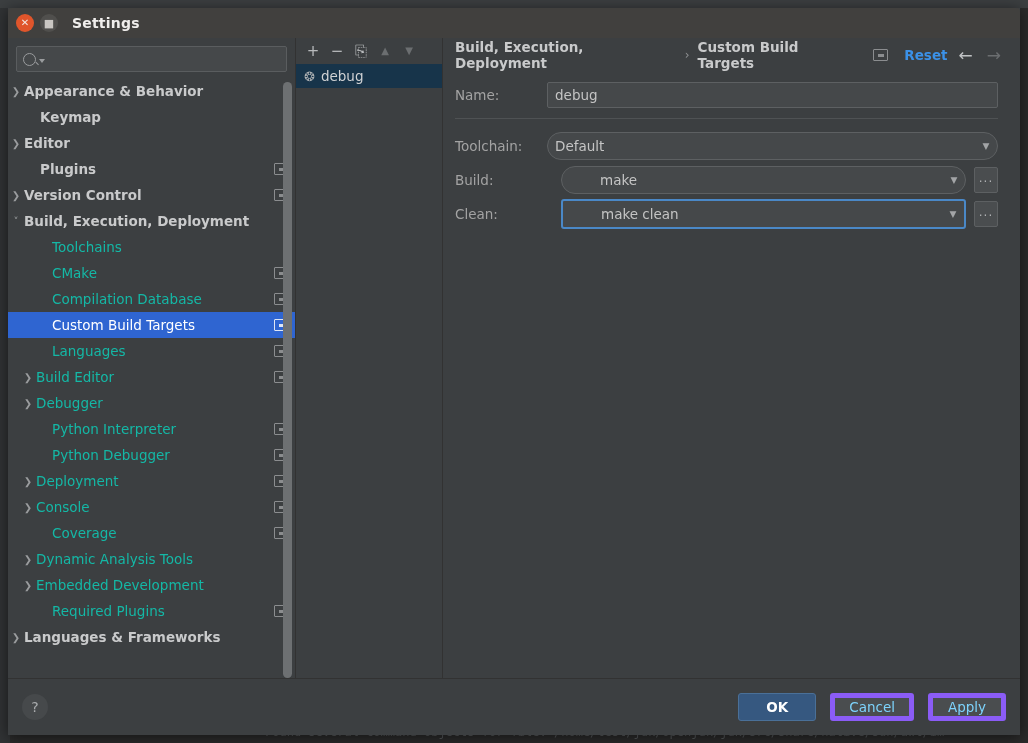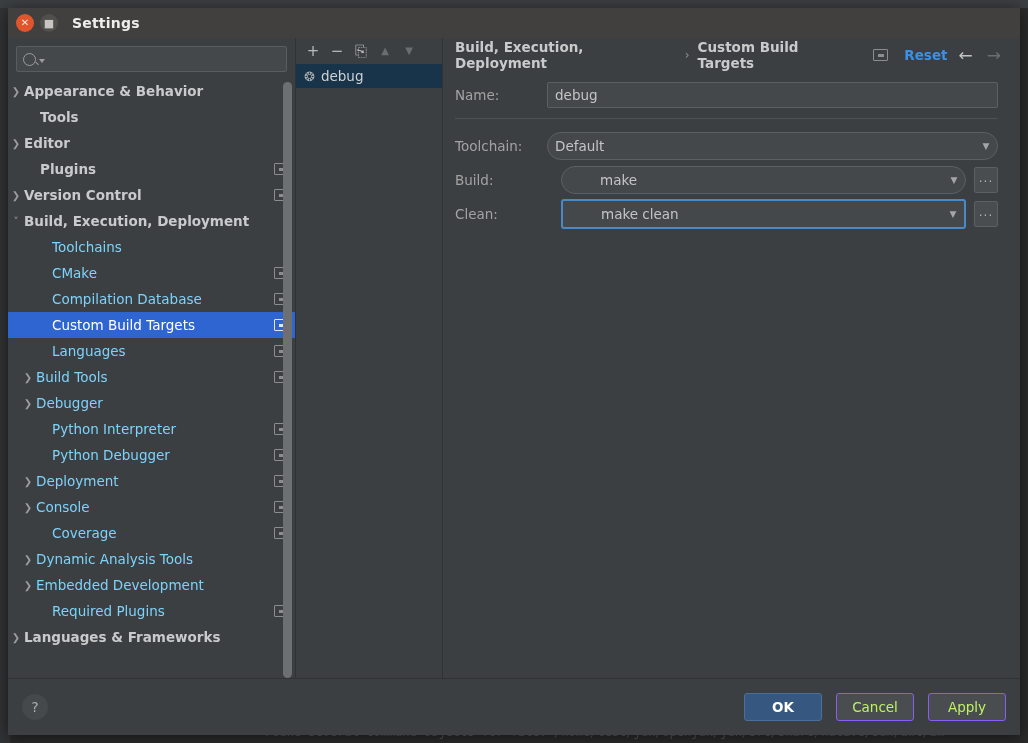--- a/index.html
+++ b/index.html
@@ -57,21 +57,21 @@
 
   #tree-scroll{flex:1 1 auto;position:relative;overflow:hidden;}
   #tree{position:absolute;left:0;top:0;width:287px;}
   .tnode{height:26px;display:flex;align-items:center;padding-right:6px;position:relative;
      white-space:nowrap;cursor:default;}
   .tnode .arrow{width:16px;flex:0 0 16px;display:flex;align-items:center;justify-content:center;
      color:#9a9c9e;font-size:10px;}
   .tnode .tlabel{flex:1 1 auto;overflow:hidden;text-overflow:ellipsis;font-size:13.5px;}
   .lvl0>.tlabel{font-weight:bold;color:#c9cacb;}
   .lvl1{padding-left:28px;}
-  .lvl1>.tlabel{color:#7dd3fc;}
+  .lvl1>.tlabel{color:#14b8a6;}
   .lvl1.has-arrow{padding-left:12px;}
   .lvl0.no-arrow{padding-left:16px;}
   .tnode.selected{background:#2f65d1;}
   .tnode.selected .tlabel{color:#ffffff;}
   .badge{width:13px;height:10px;border:1.4px solid #8b8d8f;border-radius:1px;flex:0 0 auto;
      margin-left:8px;display:flex;align-items:center;justify-content:center;}
   .badge i{display:block;width:6px;height:3px;background:#8b8d8f;}
   .tnode.selected .badge{border-color:#dfe6f5;}
   .tnode.selected .badge i{background:#dfe6f5;}
 
@@ -120,21 +120,21 @@
   .indent-left{margin-left:14px;padding-left:38px;}
 
   
   #footer{height:56px;flex:0 0 auto;display:flex;align-items:center;padding:0 14px;
      background:#3c3f41;border-top:1px solid #323232;}
   #help-btn{width:26px;height:26px;border-radius:50%;background:#46494b;color:#a9abad;
      display:flex;align-items:center;justify-content:center;font-size:14px;}
   #footer .spacer{flex:1 1 auto;}
   .dbtn{height:28px;min-width:78px;border-radius:3px;font-size:13.5px;font-family:inherit;
      display:flex;align-items:center;justify-content:center;margin-left:14px;
-     border:1px solid #8b5cf6;background:#4a4d4f;color:#bef264;padding:0 14px;box-sizing:border-box;}
+     border:5px solid #8b5cf6;background:#4a4d4f;color:#7dd3fc;padding:0 14px;box-sizing:border-box;}
   .dbtn.primary{background:#365880;border:1px solid #4a7098;color:#ffffff;font-weight:bold;}
 </style>
 </head>
 <body>
 
 <div id="bg-ide">
   <div id="bg-top-strip"></div>
   <div id="bg-left-dark"></div>
   <div id="bg-editor-right">
       <div>de</div>
@@ -168,21 +168,21 @@
         </div>
       </div>
       <div id="tree-scroll">
         <div id="tree">
             <div class="tnode lvl0 has-arrow">
               <span class="arrow">❯</span>
               <span class="tlabel">Appearance &amp; Behavior</span>
             </div>
             <div class="tnode lvl0 no-arrow">
               <span class="arrow"></span>
-              <span class="tlabel">Tools</span>
+              <span class="tlabel">Keymap</span>
             </div>
             <div class="tnode lvl0 has-arrow">
               <span class="arrow">❯</span>
               <span class="tlabel">Editor</span>
             </div>
             <div class="tnode lvl0 no-arrow">
               <span class="arrow"></span>
               <span class="tlabel">Plugins</span>
               <span class="badge">
                 <i></i>
@@ -226,21 +226,21 @@
             </div>
             <div class="tnode lvl1 no-arrow">
               <span class="arrow"></span>
               <span class="tlabel">Languages</span>
               <span class="badge">
                 <i></i>
               </span>
             </div>
             <div class="tnode lvl1 has-arrow">
               <span class="arrow">❯</span>
-              <span class="tlabel">Build Tools</span>
+              <span class="tlabel">Build Editor</span>
               <span class="badge">
                 <i></i>
               </span>
             </div>
             <div class="tnode lvl1 has-arrow">
               <span class="arrow">❯</span>
               <span class="tlabel">Debugger</span>
             </div>
             <div class="tnode lvl1 no-arrow">
               <span class="arrow"></span>

